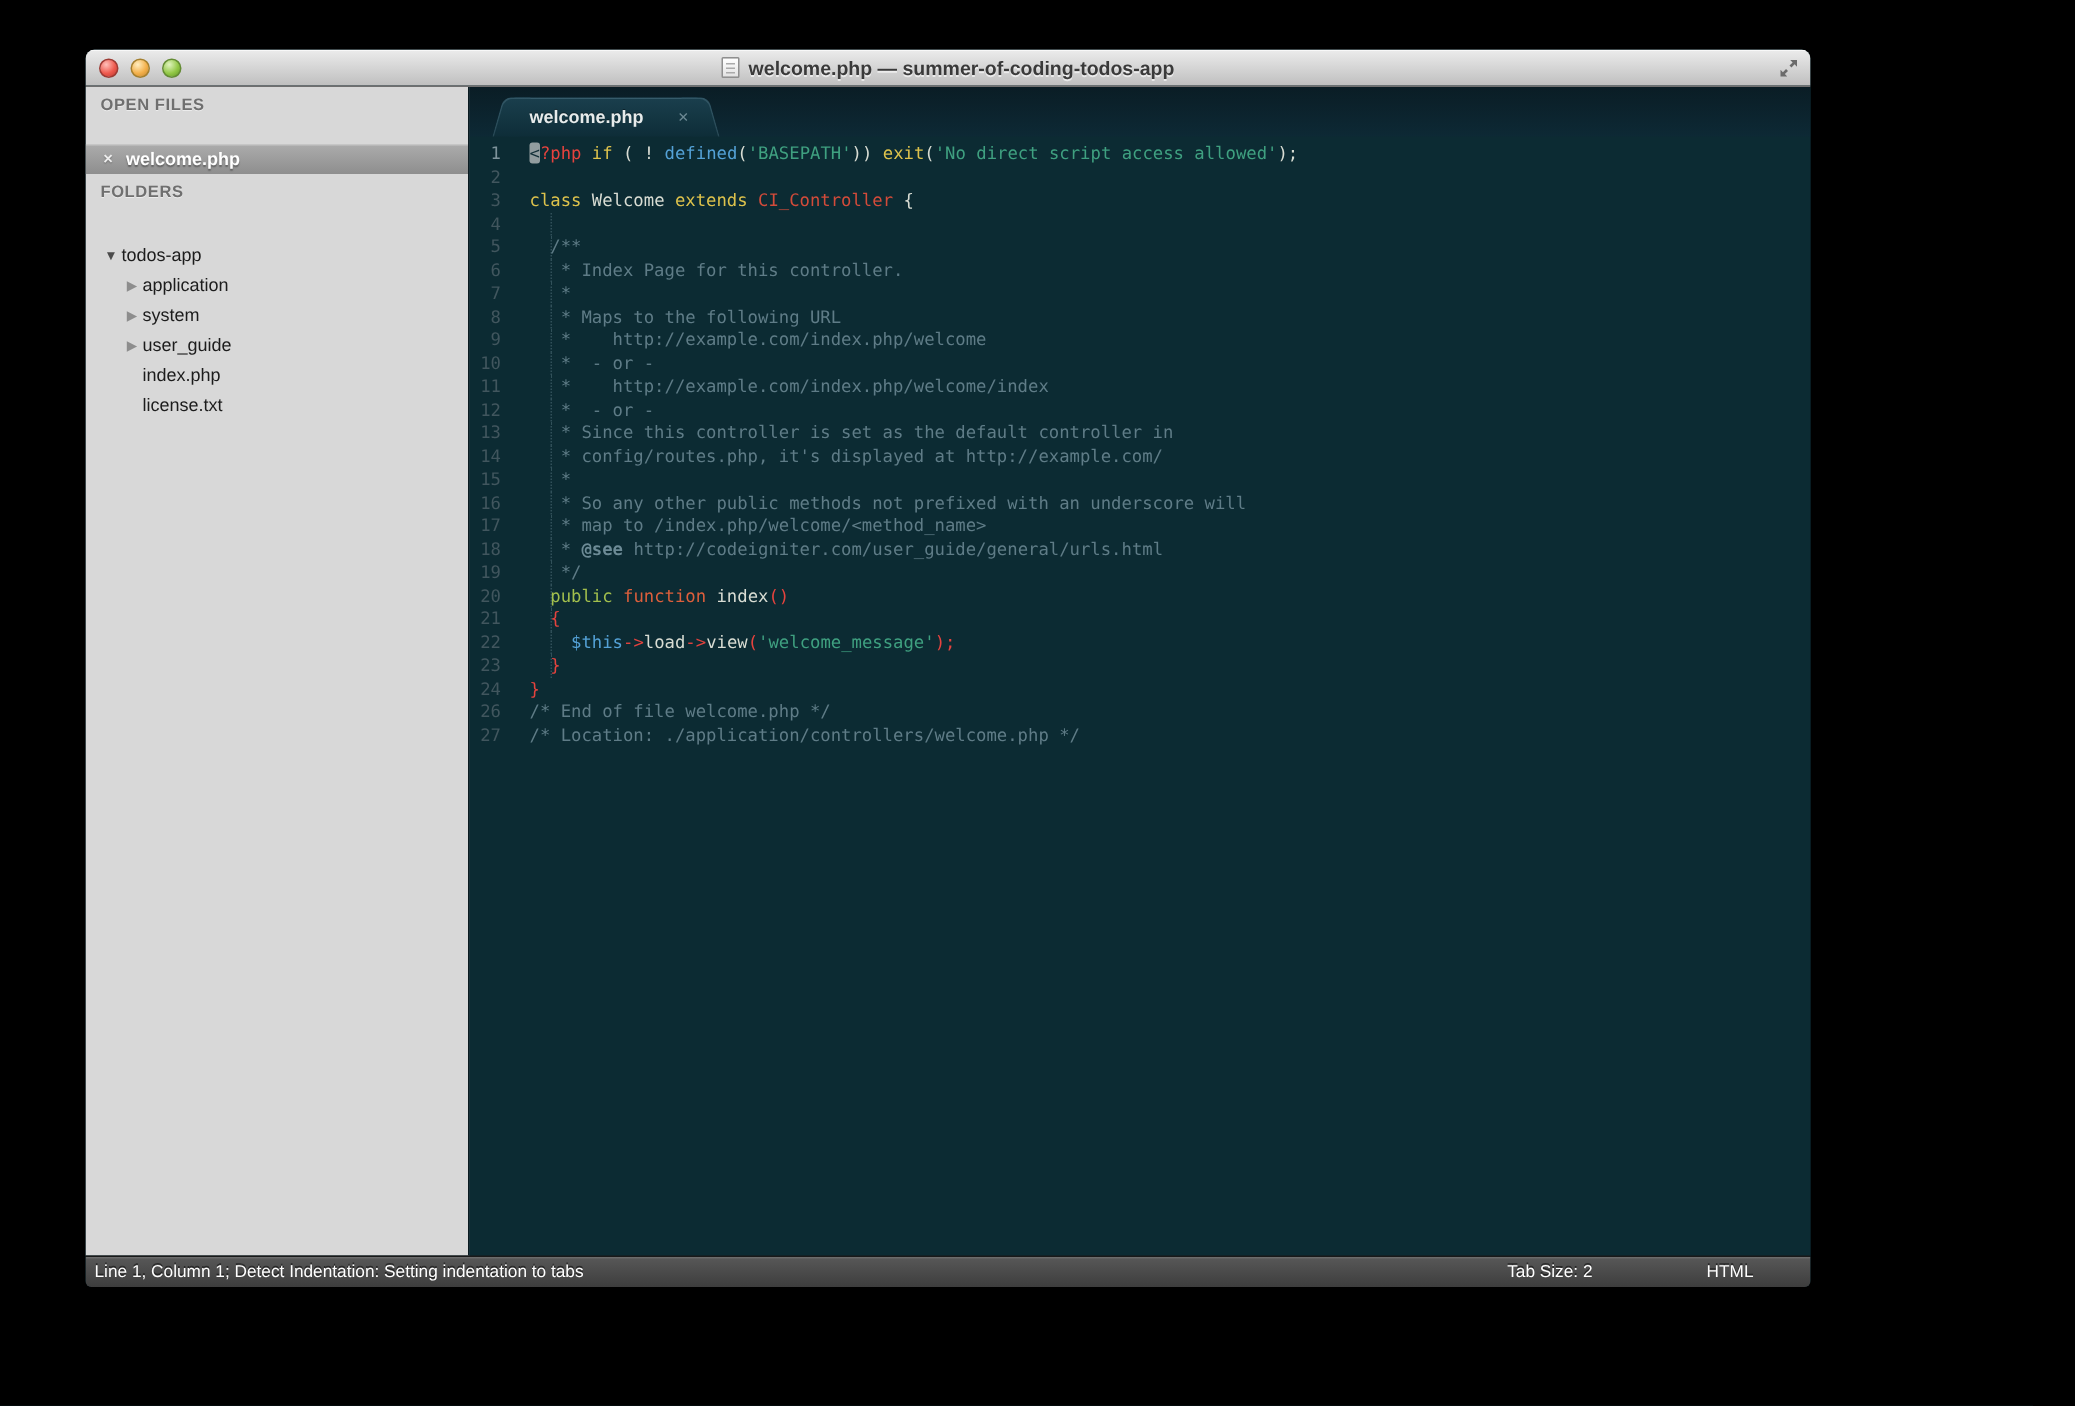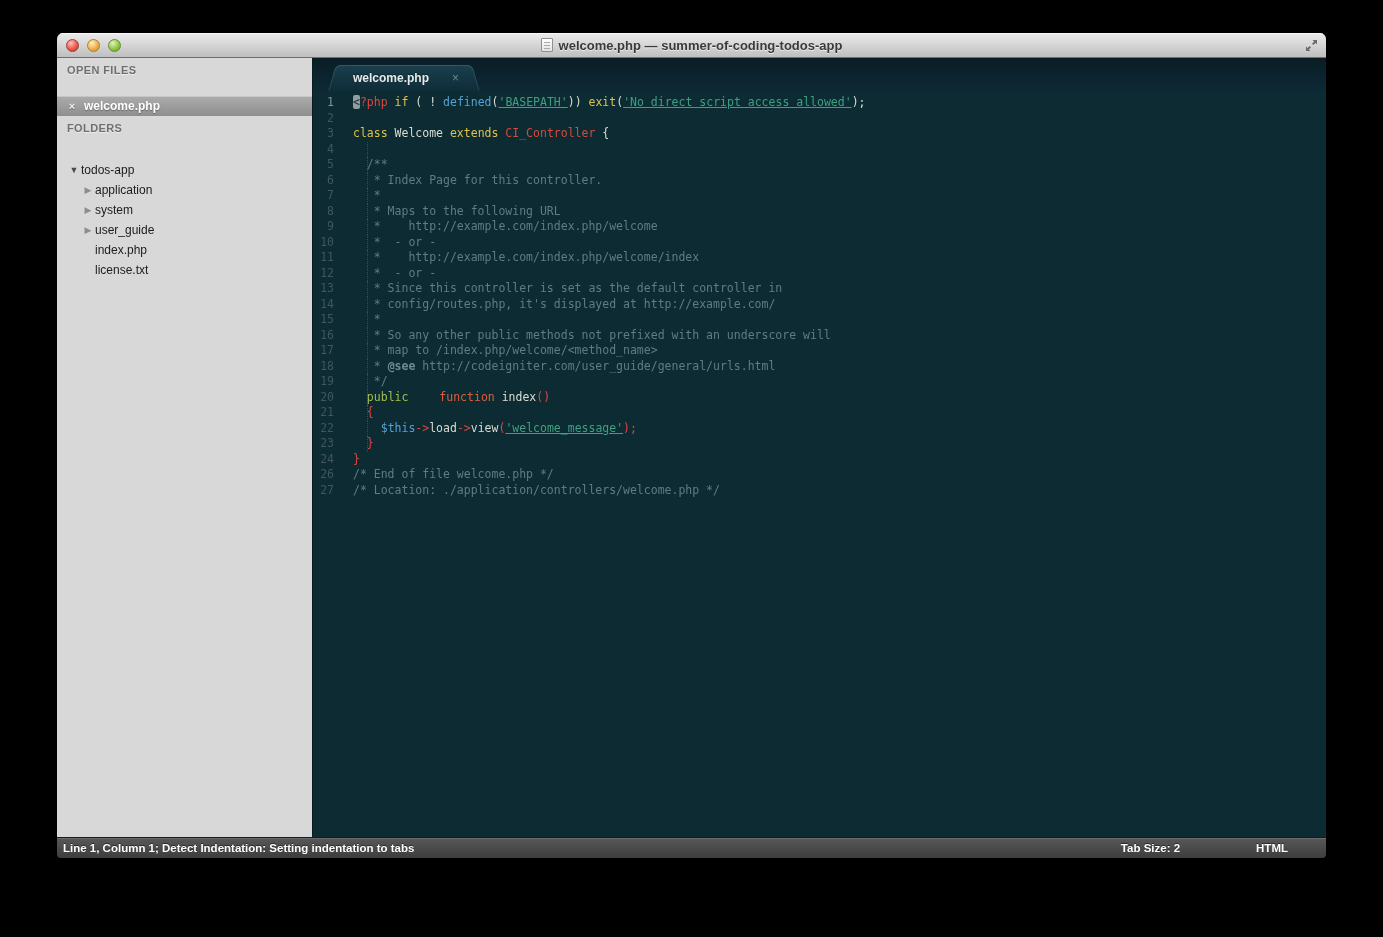--- a/index.html
+++ b/index.html
@@ -1,19 +1,19 @@
 <!DOCTYPE html>
 <html><head>
 <meta charset="utf-8">
 <style>
   * { margin:0; padding:0; box-sizing:border-box; }
   html,body { width:1383px; height:937px; background:#000; font-family:"Liberation Sans", sans-serif; overflow:hidden; }
 
   .window {
-    position:absolute; left:57px; top:33px; width:1269px; height:825px;
+    position:absolute; left:57px; top:33px; width:1150px; height:825px;
     border-radius:6px 6px 4px 4px; overflow:hidden;
     box-shadow:0 12px 30px rgba(0,0,0,.65);
     display:flex; flex-direction:column;
     background:#0c2b33;
   }
 
   
   .titlebar {
     height:25px; flex:0 0 25px; position:relative;
     background:linear-gradient(#ececec,#bfbfbf);
@@ -113,35 +113,35 @@
   .line-text { position:relative; padding-left:10px; white-space:pre; }
   .line-text.guided::before {
     content:''; position:absolute; left:calc(10px + 2ch); top:0; bottom:0;
     border-left:1px dotted rgba(110,145,155,.38);
   }
   .tok-plain    { color:#d8dcd3; }
   .tok-red      { color:#e5433e;margin-top:44px; }
   .tok-redorange{ color:#d34b3a; }
   .tok-gold     { color:#ddc24c; }
   .tok-blue     { color:#54a1d6; font-weight:normal; }
-  .tok-green    { color:#3fa080;text-decoration:underline; }
+  .tok-green    { color:#3fa080; }
   .tok-lime     { color:#a2bf4d; }
-  .tok-orange   { color:#dd5f3c;margin-left:24px; }
+  .tok-orange   { color:#dd5f3c; }
   .tok-gray     { color:#5f7c87; }
   .tok-graybold { color:#6d8b96; font-weight:bold; }
   .tok-cursor   { background:#929d9f; color:#123038; border-radius:2px; }
 
   
   .statusbar {
     height:21px; flex:0 0 21px;
     background:linear-gradient(#585858,#3d3d3d);
     border-top:1px solid #191919;
     box-shadow:inset 0 1px 0 rgba(255,255,255,.12);
     display:flex; align-items:center;
-    font-size:11.5px; font-weight:bold; color:#fff;
+    font-size:11.5px; font-weight:normal; color:#fff;
     text-shadow:0 -1px 0 rgba(0,0,0,.5);
   }
   .status-left { flex:1 1 auto; padding-left:6px; }
   .status-tabsize { margin-right:76px; }
   .status-syntax  { margin-right:38px; }
 </style>
 </head>
 <body>
 
 <div class="window">

